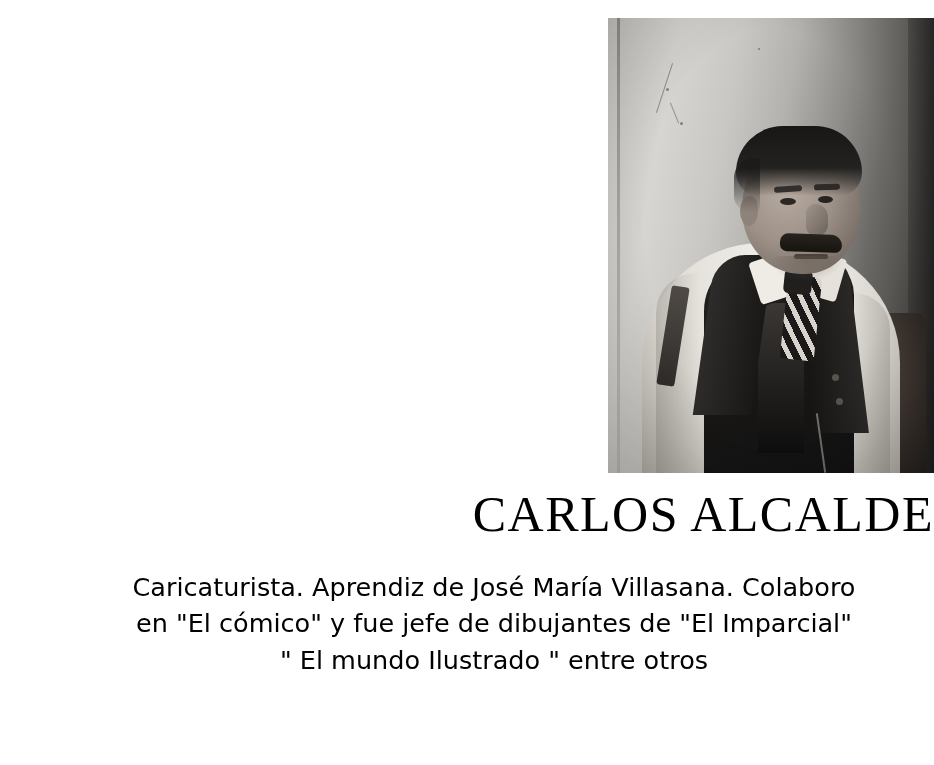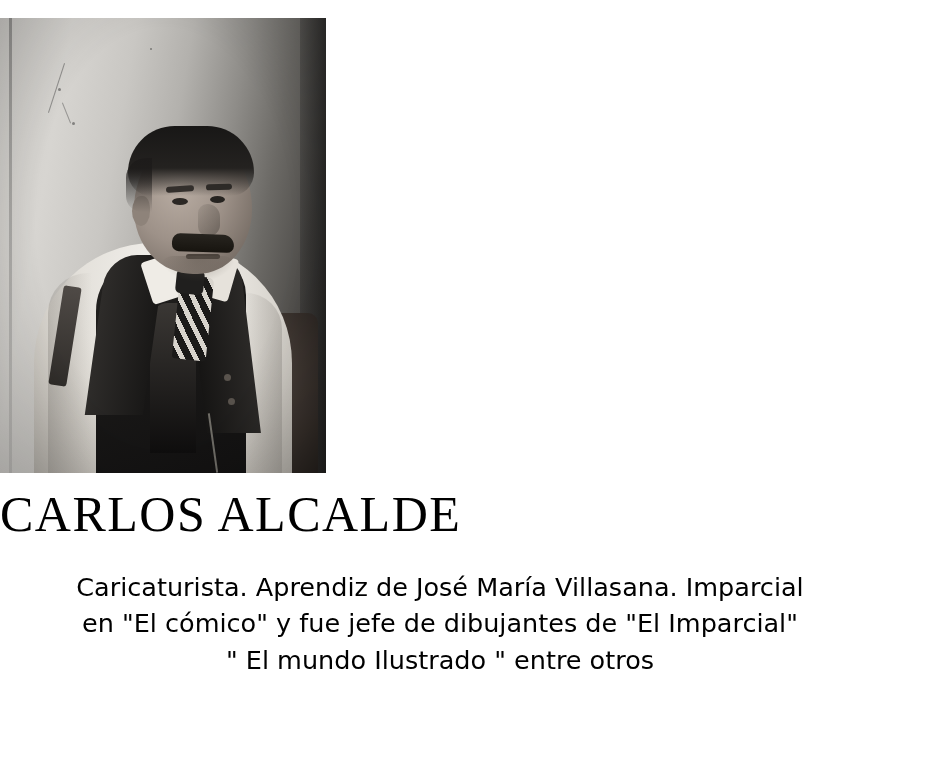--- a/index.html
+++ b/index.html
@@ -12,21 +12,21 @@
     background: #ffffff;
     font-family: "Liberation Sans", sans-serif;
     overflow: hidden;
   }
   .page {
     width: 934px;
     height: 765px;
     position: relative;
     display: flex;
     flex-direction: column;
-    align-items: flex-start;
+    align-items: flex-end;
     background: #ffffff;
   }
 
   
   .photo-wrap {
     margin-top: 18px;
     width: 326px;
     height: 455px;
     position: relative;
     overflow: hidden;
@@ -395,18 +395,18 @@
       <div class="mouth"></div>
       <div class="chin-shade"></div>
 
       <div class="grain"></div>
     </div>
   </div>
 
   <div class="title">CARLOS ALCALDE</div>
 
   <div class="bio">
-    <span class="bio-line">Caricaturista. Aprendiz de José María Villasana. Imparcial</span>
+    <span class="bio-line">Caricaturista. Aprendiz de José María Villasana. Colaboro</span>
     <span class="bio-line">en "El cómico" y fue jefe de dibujantes de "El Imparcial"</span>
     <span class="bio-line">" El mundo Ilustrado " entre otros</span>
   </div>
 
 </div>
 
 </body></html>

